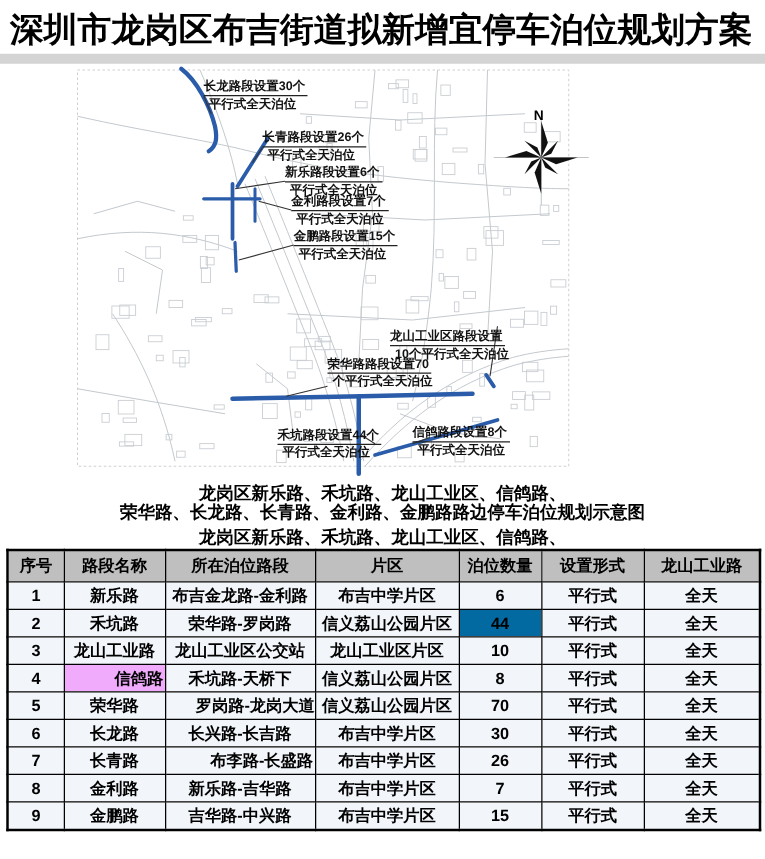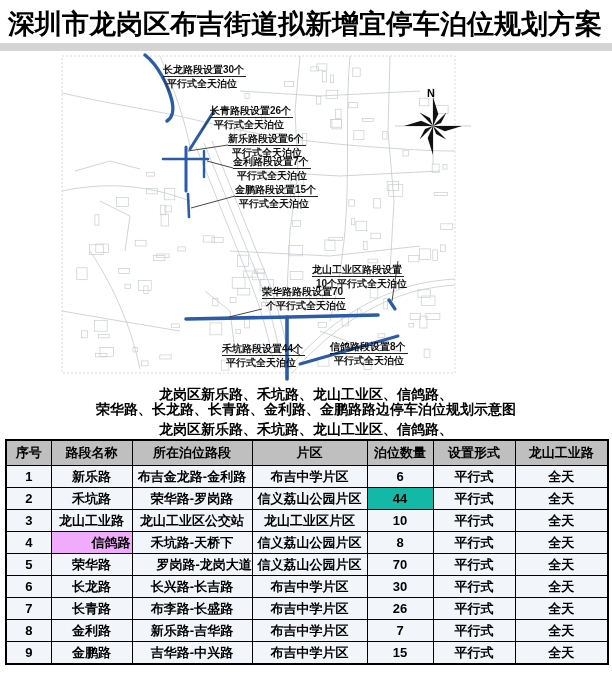--- a/index.html
+++ b/index.html
@@ -295,21 +295,21 @@
           <td style="background: rgb(242, 246, 250);">布吉中学片区</td>
           <td style="background: rgb(242, 246, 250);">6</td>
           <td style="background: rgb(242, 246, 250);">平行式</td>
           <td style="background: rgb(242, 246, 250);">全天</td>
         </tr>
         <tr>
           <td style="background: rgb(242, 246, 250);">2</td>
           <td style="background: rgb(242, 246, 250);">禾坑路</td>
           <td style="background: rgb(242, 246, 250);">荣华路-罗岗路</td>
           <td style="background: rgb(242, 246, 250);">信义荔山公园片区</td>
-          <td style="background: #14b8a6; text-align: center;">44</td>
+          <td style="background: #0369a1; text-align: center;">44</td>
           <td style="background: rgb(242, 246, 250);">平行式</td>
           <td style="background: rgb(242, 246, 250);">全天</td>
         </tr>
         <tr>
           <td style="background: rgb(242, 246, 250);">3</td>
           <td style="background: rgb(242, 246, 250);">龙山工业路</td>
           <td style="background: rgb(242, 246, 250);">龙山工业区公交站</td>
           <td style="background: rgb(242, 246, 250);">龙山工业区片区</td>
           <td style="background: rgb(242, 246, 250);">10</td>
           <td style="background: rgb(242, 246, 250);">平行式</td>
@@ -338,21 +338,21 @@
           <td style="background: rgb(242, 246, 250);">长龙路</td>
           <td style="background: rgb(242, 246, 250);">长兴路-长吉路</td>
           <td style="background: rgb(242, 246, 250);">布吉中学片区</td>
           <td style="background: rgb(242, 246, 250);">30</td>
           <td style="background: rgb(242, 246, 250);">平行式</td>
           <td style="background: rgb(242, 246, 250);">全天</td>
         </tr>
         <tr>
           <td style="background: rgb(242, 246, 250);">7</td>
           <td style="background: rgb(242, 246, 250);">长青路</td>
-          <td style="background: rgb(242, 246, 250);">布李路-长盛路</td>
+          <td style="background: rgb(242, 246, 250); text-align: right;">布李路-长盛路</td>
           <td style="background: rgb(242, 246, 250);">布吉中学片区</td>
           <td style="background: rgb(242, 246, 250);">26</td>
           <td style="background: rgb(242, 246, 250);">平行式</td>
           <td style="background: rgb(242, 246, 250);">全天</td>
         </tr>
         <tr>
           <td style="background: rgb(242, 246, 250);">8</td>
           <td style="background: rgb(242, 246, 250);">金利路</td>
           <td style="background: rgb(242, 246, 250);">新乐路-吉华路</td>
           <td style="background: rgb(242, 246, 250);">布吉中学片区</td>

